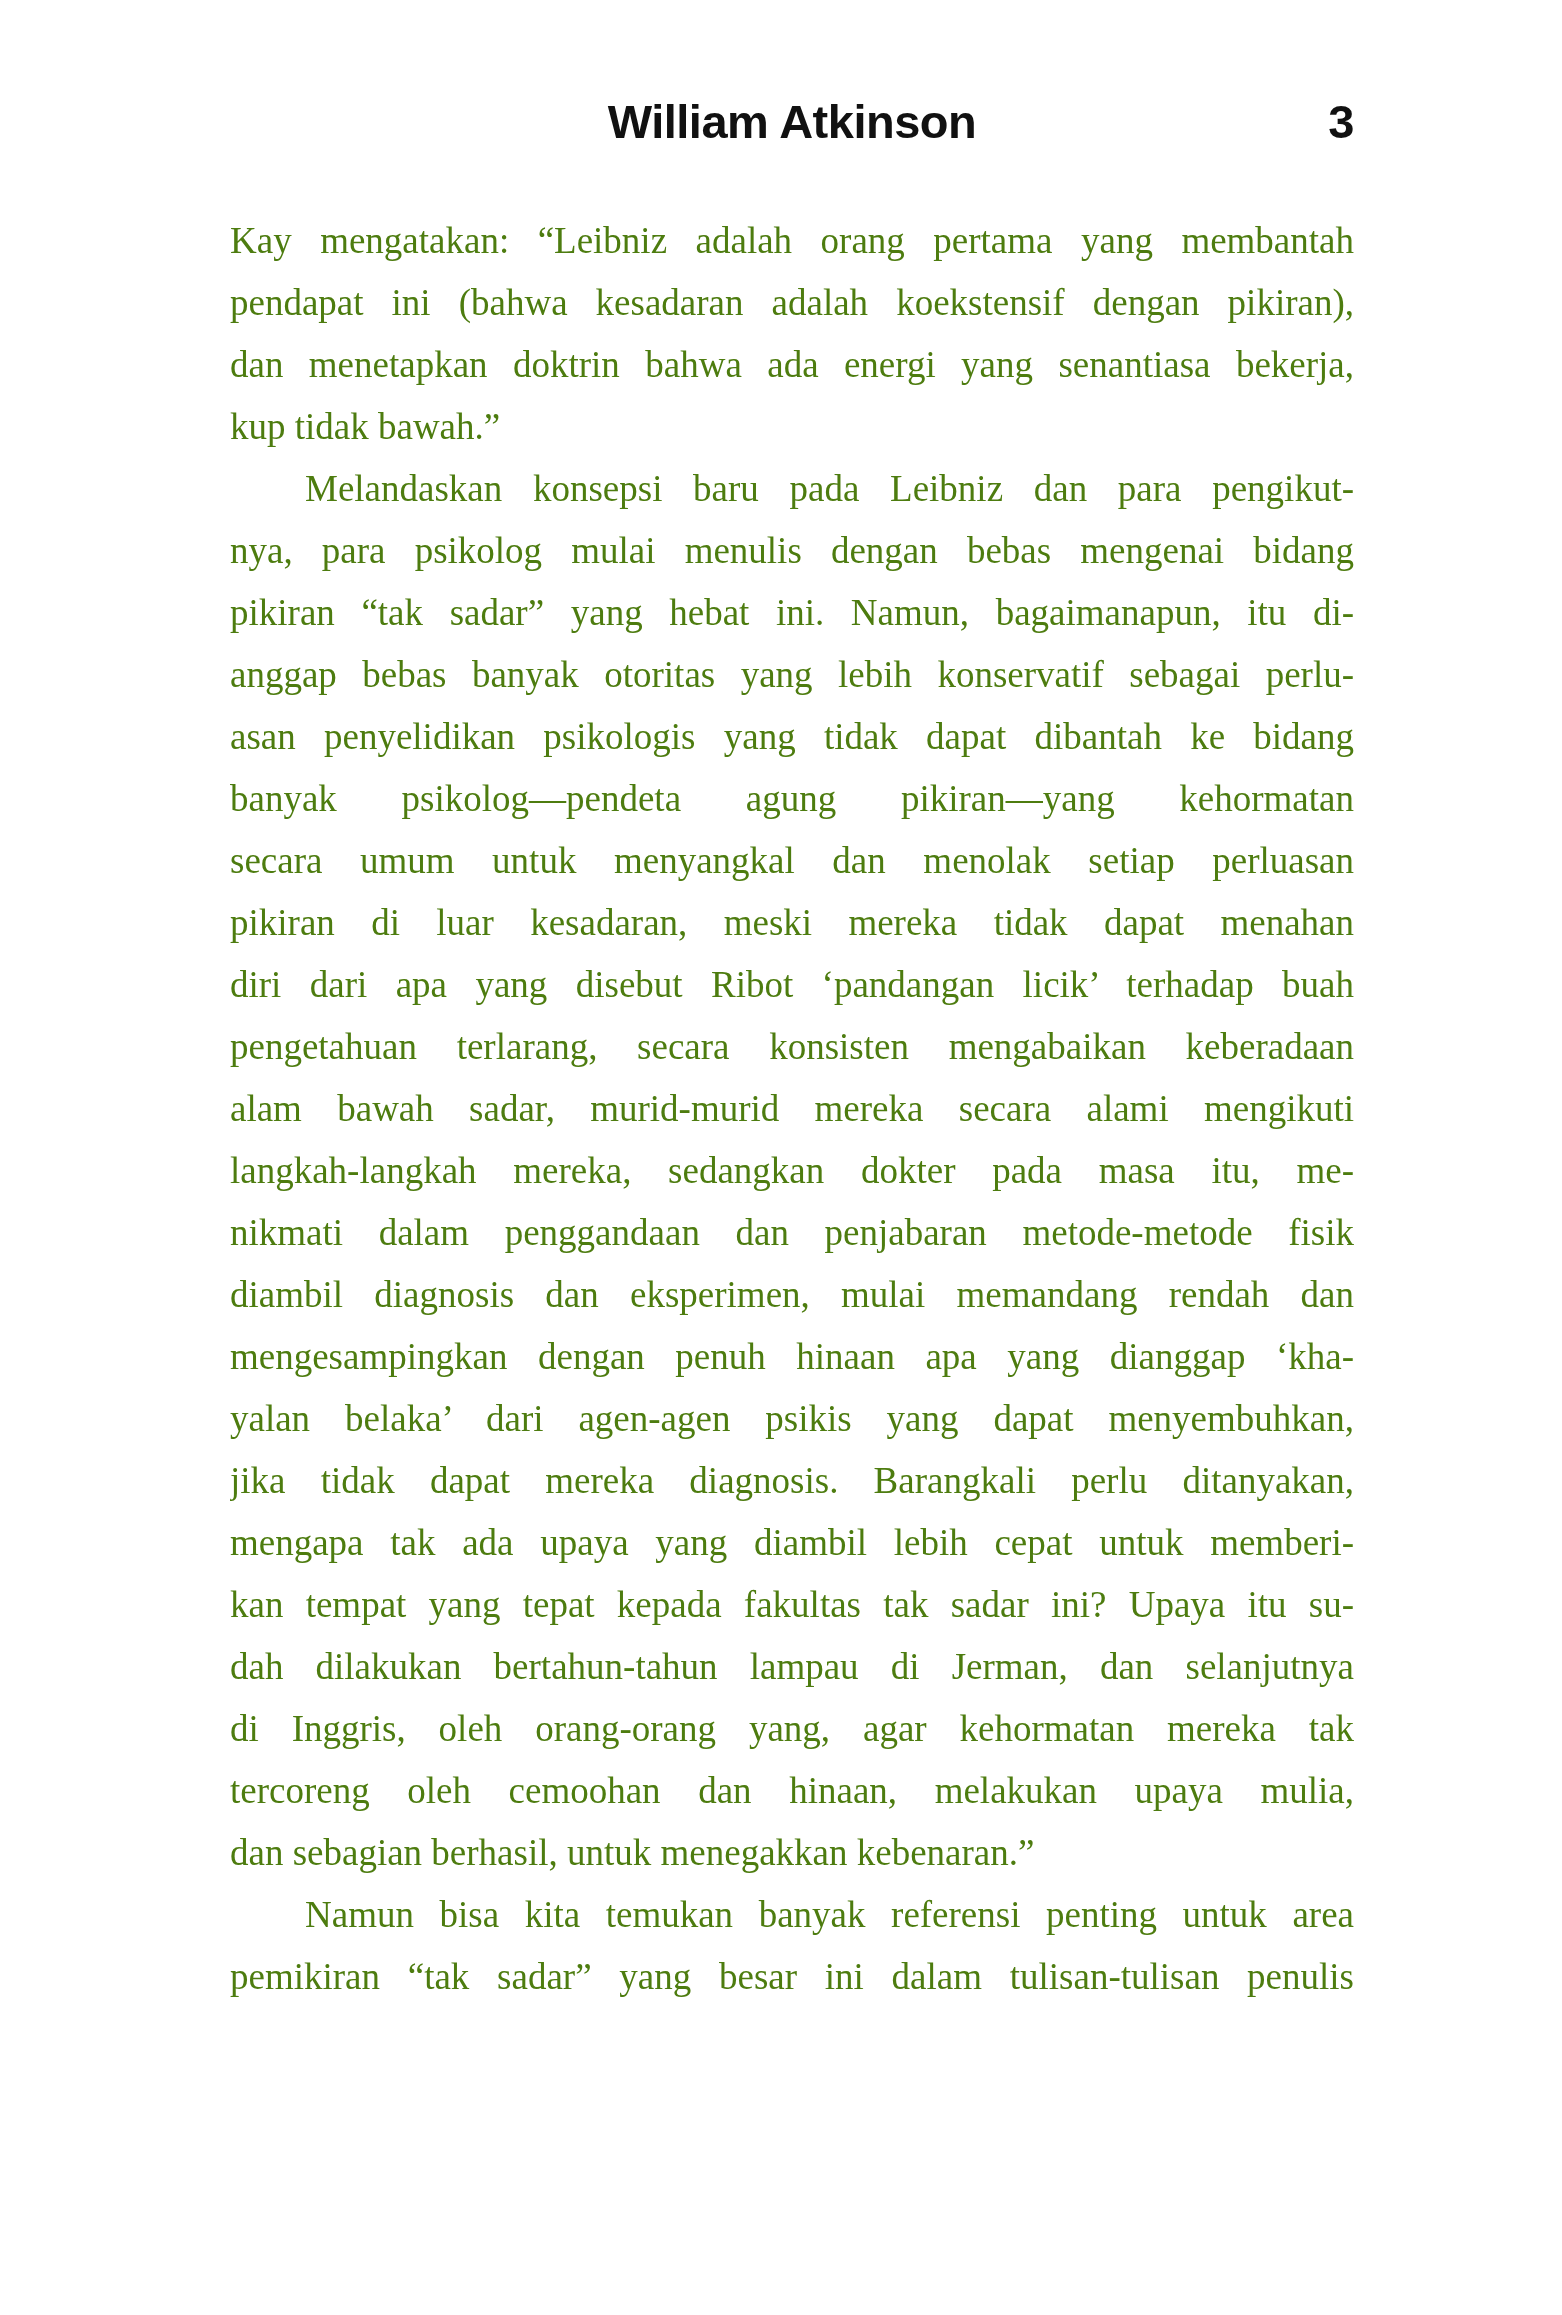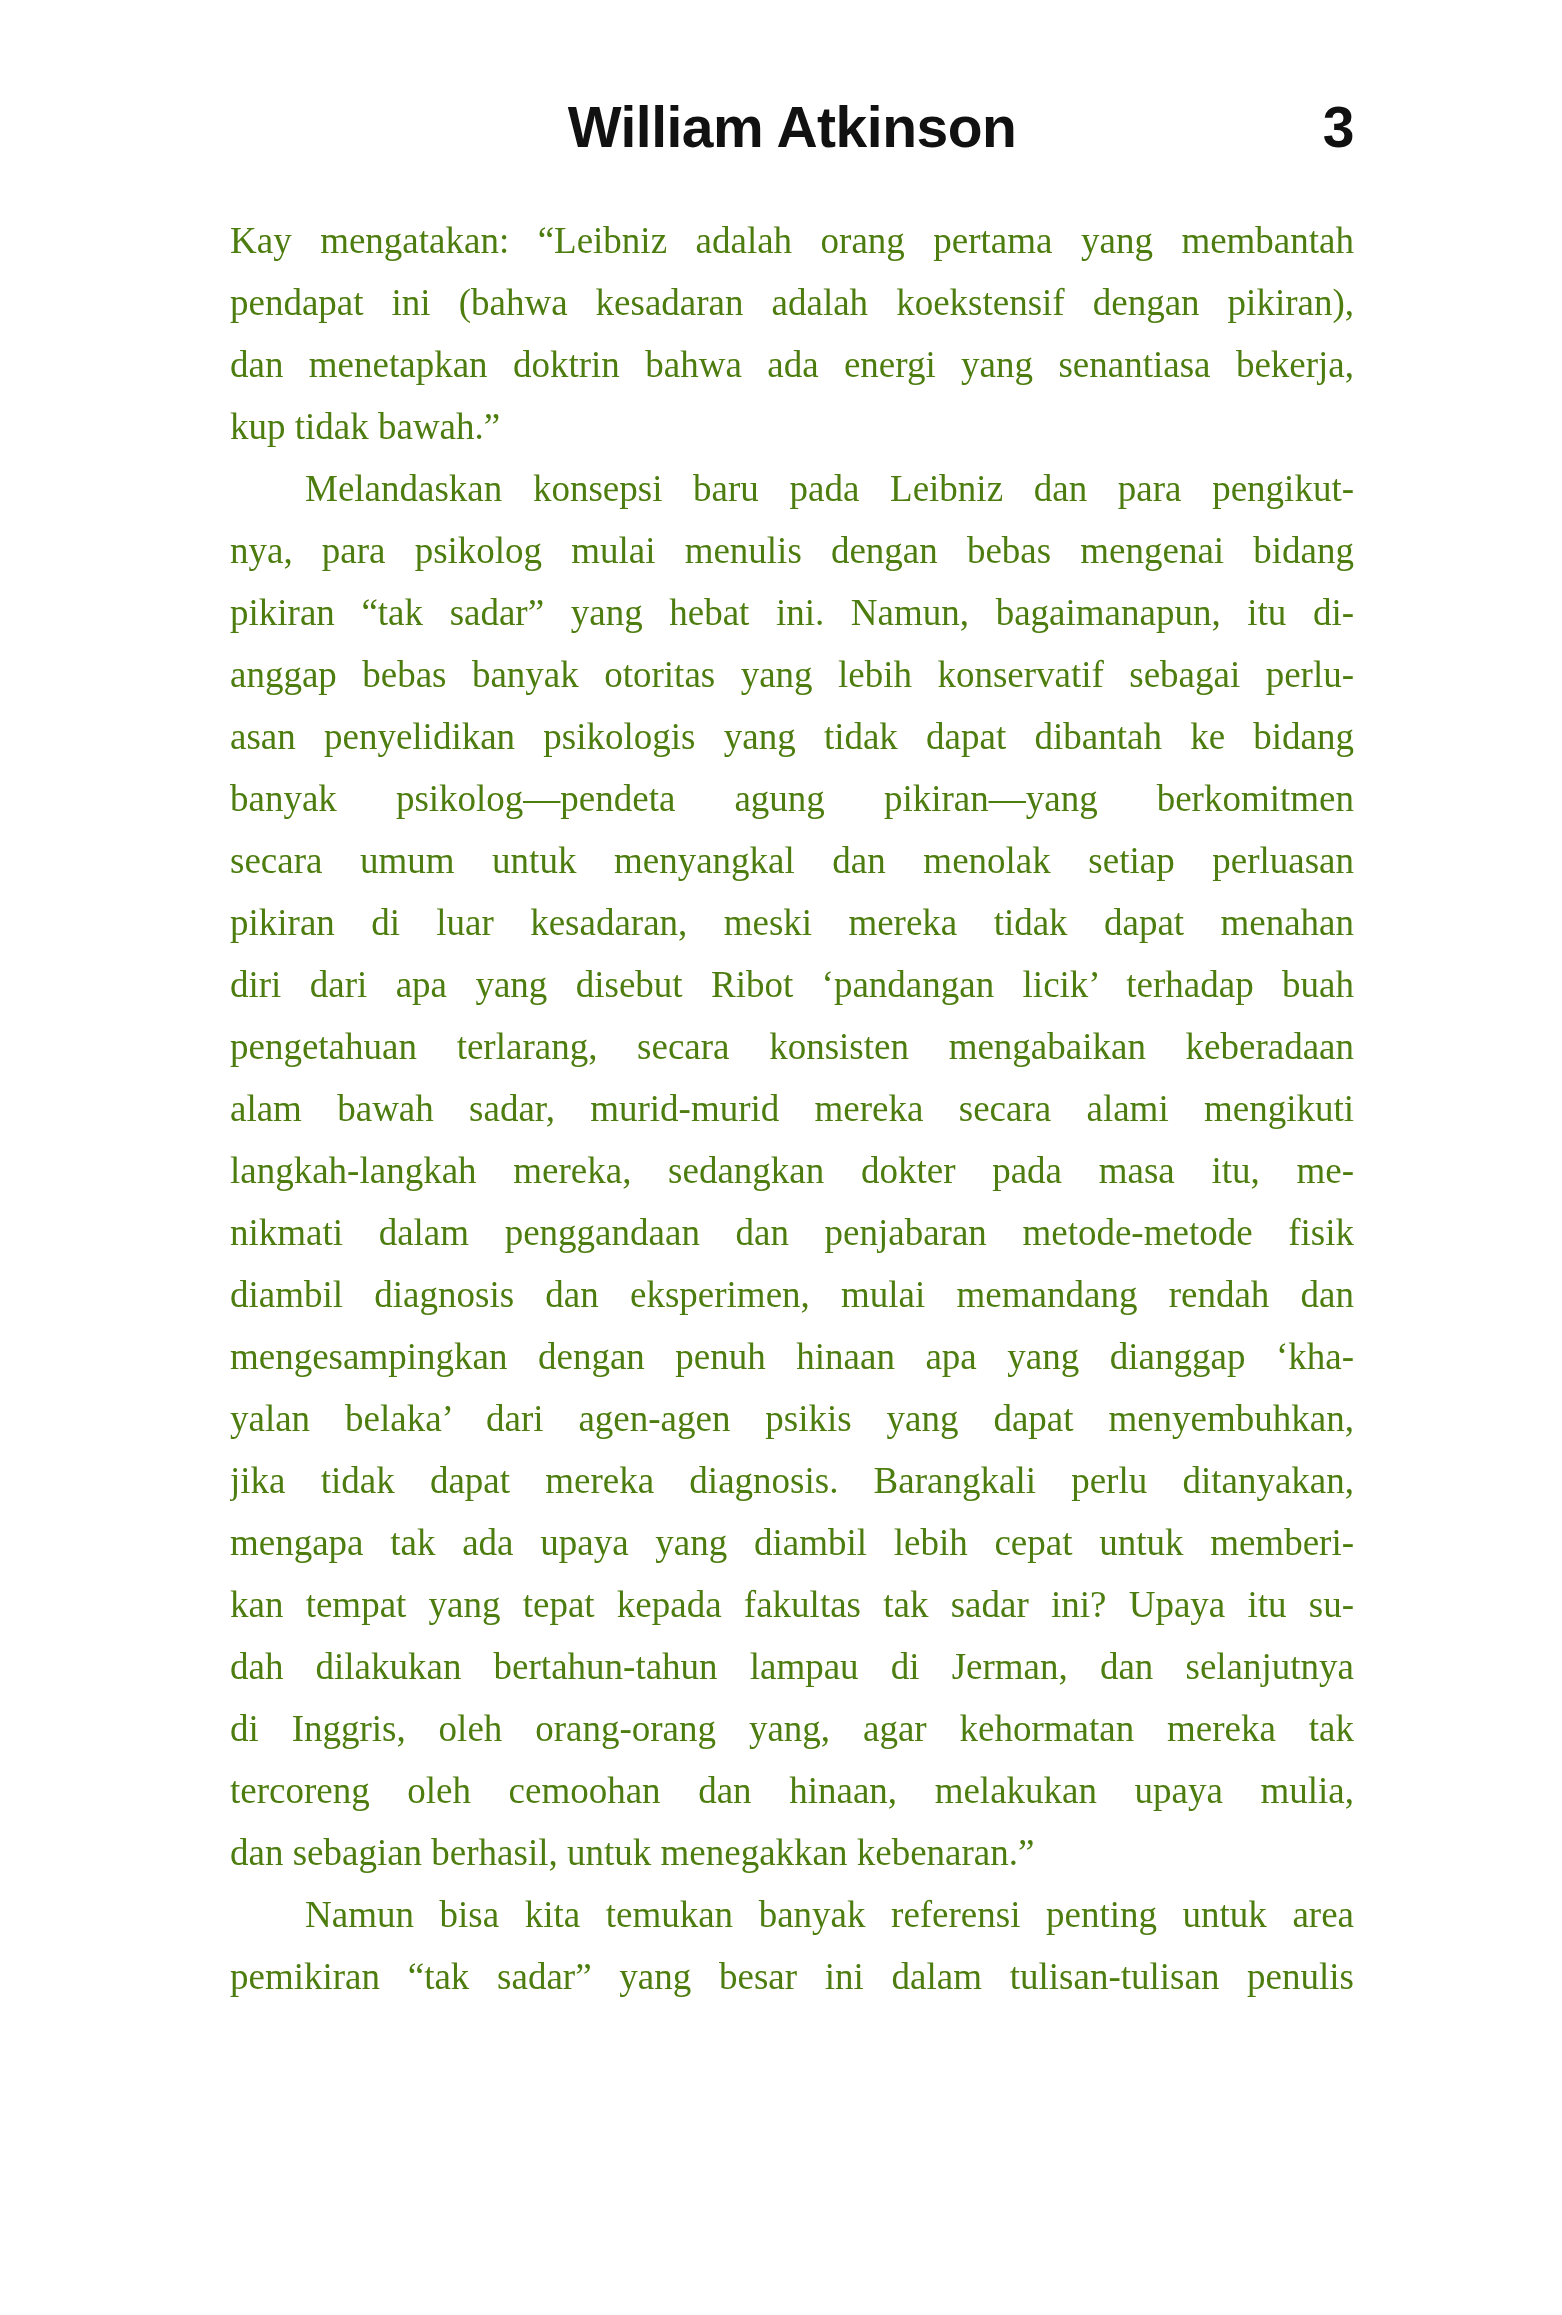--- a/index.html
+++ b/index.html
@@ -16,21 +16,21 @@
   }
   .header {
     position: absolute;
     top: 94px;
     left: 230px;
     width: 1124px;
     height: 59px;
     text-align: center;
     font-family: "Liberation Sans", sans-serif;
     font-weight: 700;
-    font-size: 57px;
+    font-size: 47px;
     letter-spacing: -0.5px;
     color: #111111;
   }
   .running-title {
     display: inline-block;
   }
   .page-number {
     position: absolute;
     right: 0;
     top: 0;
@@ -73,21 +73,21 @@
   <div class="body-text">
     <div class="line">Kay mengatakan: “Leibniz adalah orang pertama yang membantah</div>
     <div class="line">pendapat ini (bahwa kesadaran adalah koekstensif dengan pikiran),</div>
     <div class="line">dan menetapkan doktrin bahwa ada energi yang senantiasa bekerja,</div>
     <div class="line end">kup tidak bawah.”</div>
     <div class="line indent">Melandaskan konsepsi baru pada Leibniz dan para pengikut-</div>
     <div class="line">nya, para psikolog mulai menulis dengan bebas mengenai bidang</div>
     <div class="line">pikiran “tak sadar” yang hebat ini. Namun, bagaimanapun, itu di-</div>
     <div class="line">anggap bebas banyak otoritas yang lebih konservatif sebagai perlu-</div>
     <div class="line">asan penyelidikan psikologis yang tidak dapat dibantah ke bidang</div>
-    <div class="line">banyak psikolog—pendeta agung pikiran—yang berkomitmen</div>
+    <div class="line">banyak psikolog—pendeta agung pikiran—yang kehormatan</div>
     <div class="line">secara umum untuk menyangkal dan menolak setiap perluasan</div>
     <div class="line">pikiran di luar kesadaran, meski mereka tidak dapat menahan</div>
     <div class="line">diri dari apa yang disebut Ribot ‘pandangan licik’ terhadap buah</div>
     <div class="line">pengetahuan terlarang, secara konsisten mengabaikan keberadaan</div>
     <div class="line">alam bawah sadar, murid-murid mereka secara alami mengikuti</div>
     <div class="line">langkah-langkah mereka, sedangkan dokter pada masa itu, me-</div>
     <div class="line">nikmati dalam penggandaan dan penjabaran metode-metode fisik</div>
     <div class="line">diambil diagnosis dan eksperimen, mulai memandang rendah dan</div>
     <div class="line">mengesampingkan dengan penuh hinaan apa yang dianggap ‘kha-</div>
     <div class="line">yalan belaka’ dari agen-agen psikis yang dapat menyembuhkan,</div>

